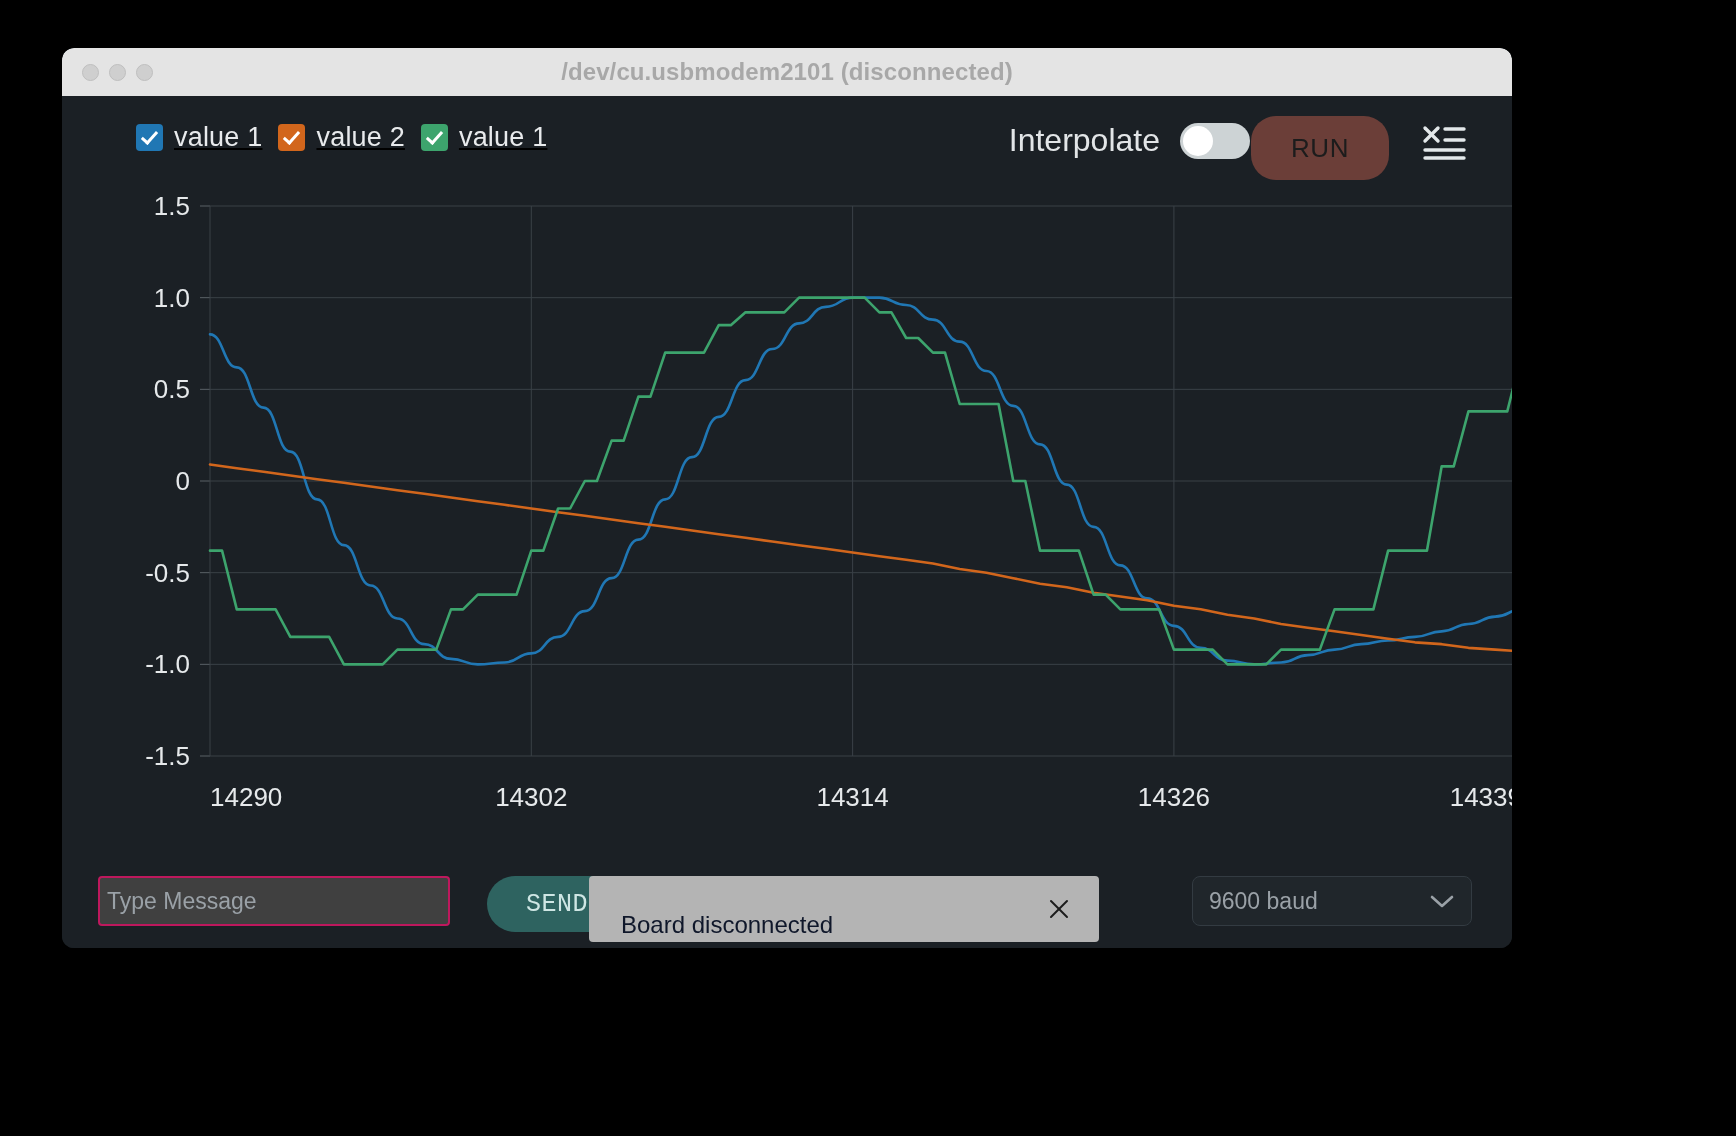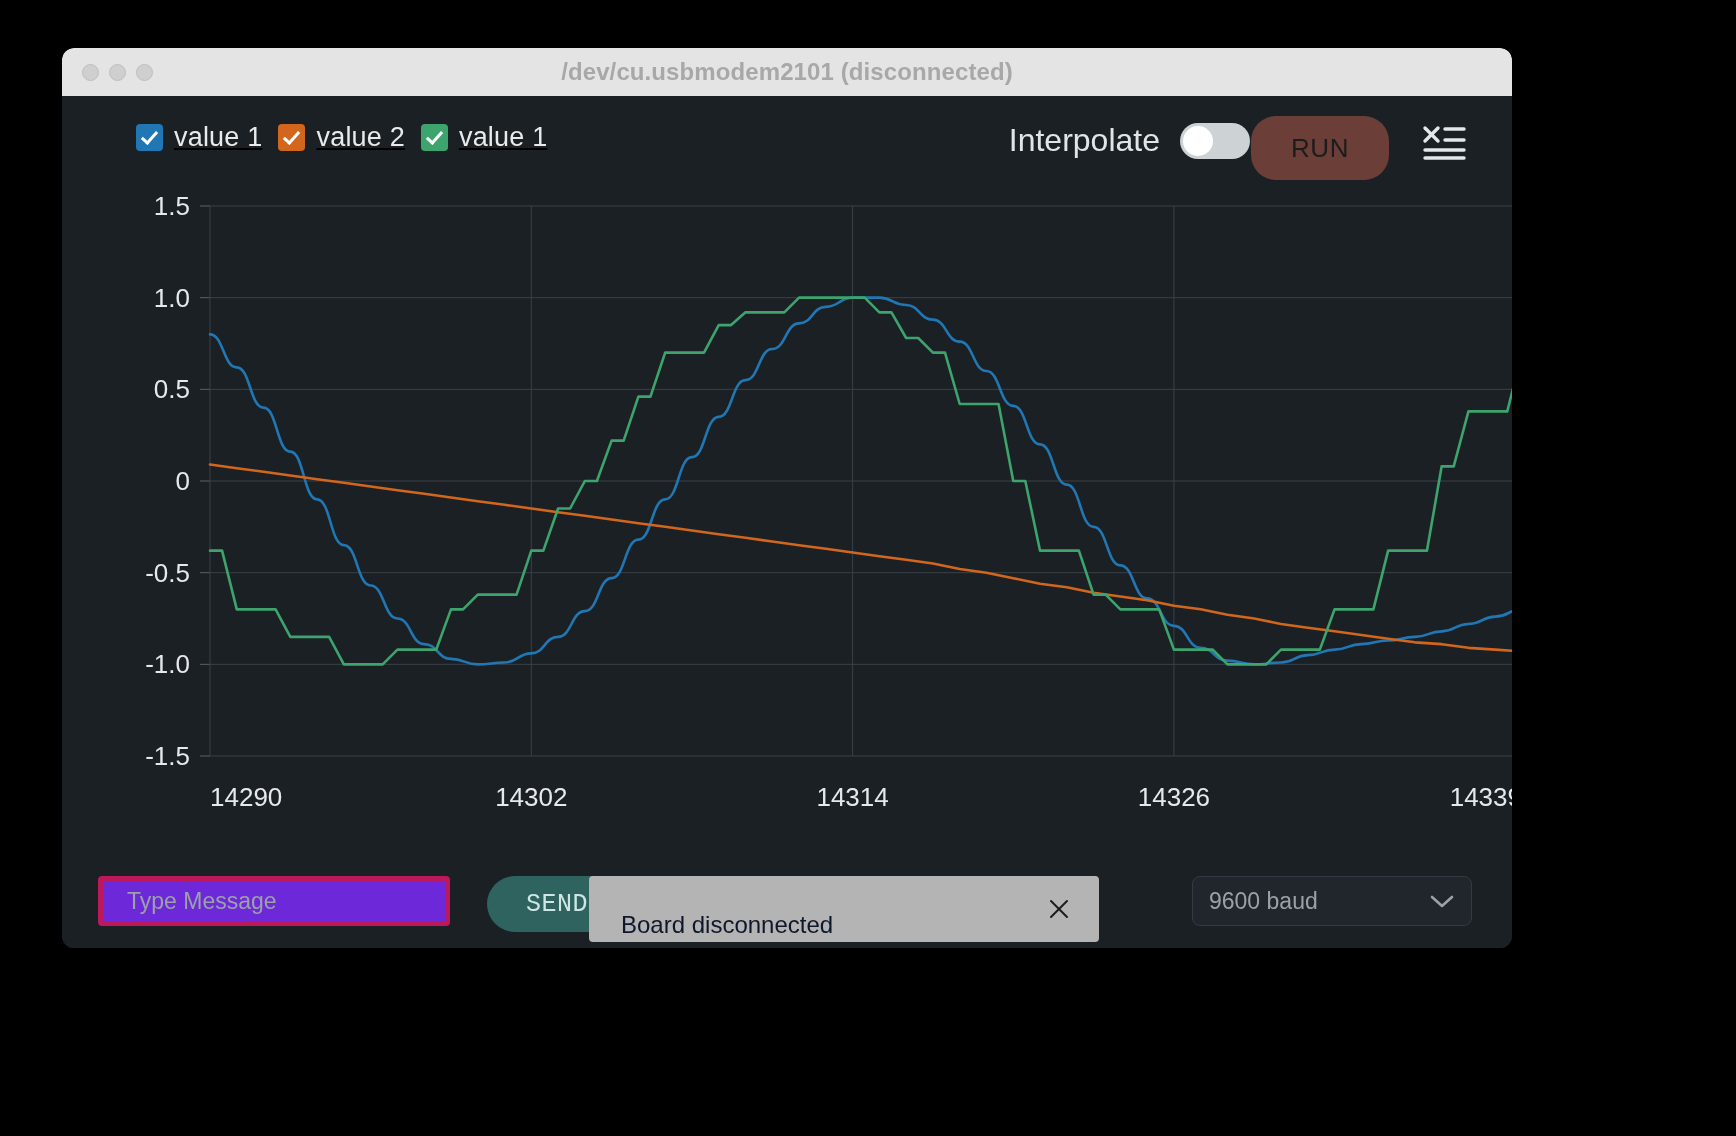--- a/index.html
+++ b/index.html
@@ -202,26 +202,26 @@
     width: 1450px;
     height: 92px;
   }
 
   .msg-input {
     position: absolute;
     left: 36px;
     top: 20px;
     width: 352px;
     height: 50px;
-    background: #6d28d9;
-    border: 5px solid #be185d;
+    background: #404040;
+    border: 2px solid #be185d;
     border-radius: 4px;
     color: #a6adb3;
     font-size: 23px;
-    padding: 0 24px;
+    padding: 0 7px;
     box-sizing: border-box;
     outline: none;
     font-family: "Liberation Sans", sans-serif;
   }
   .msg-input::placeholder { color: #9aa1a7; }
 
   .send-btn {
     position: absolute;
     left: 425px;
     top: 20px;

